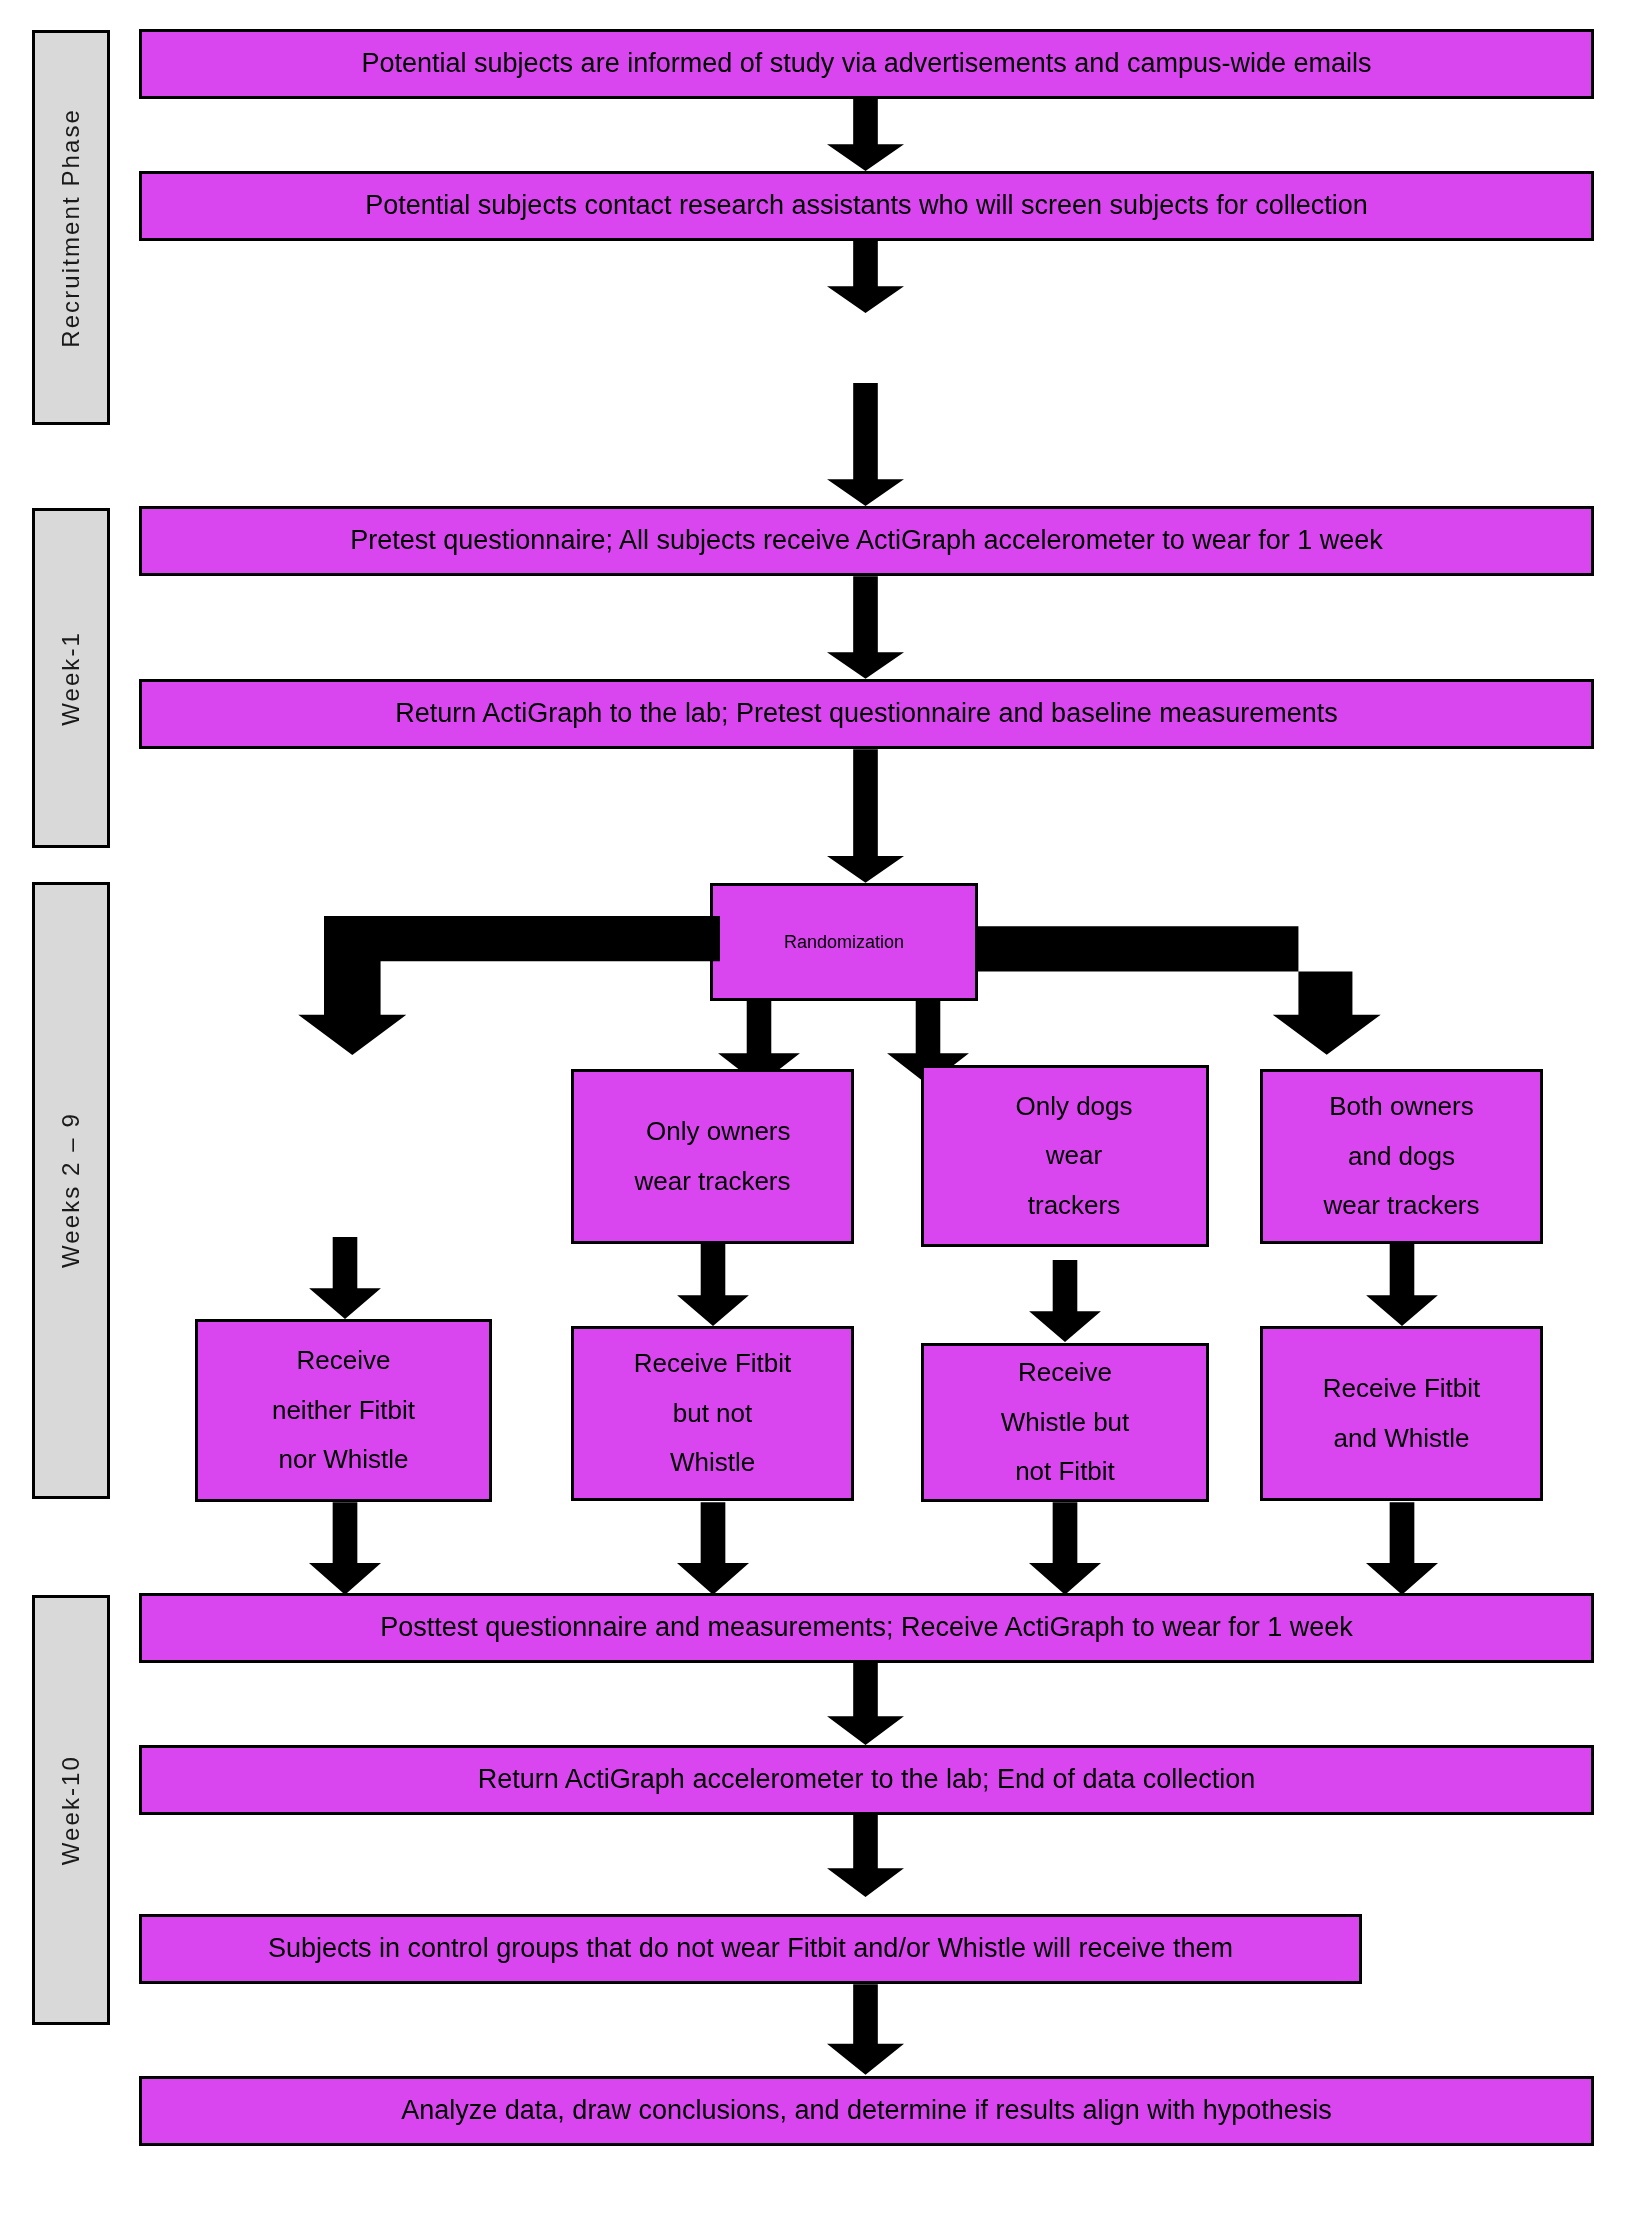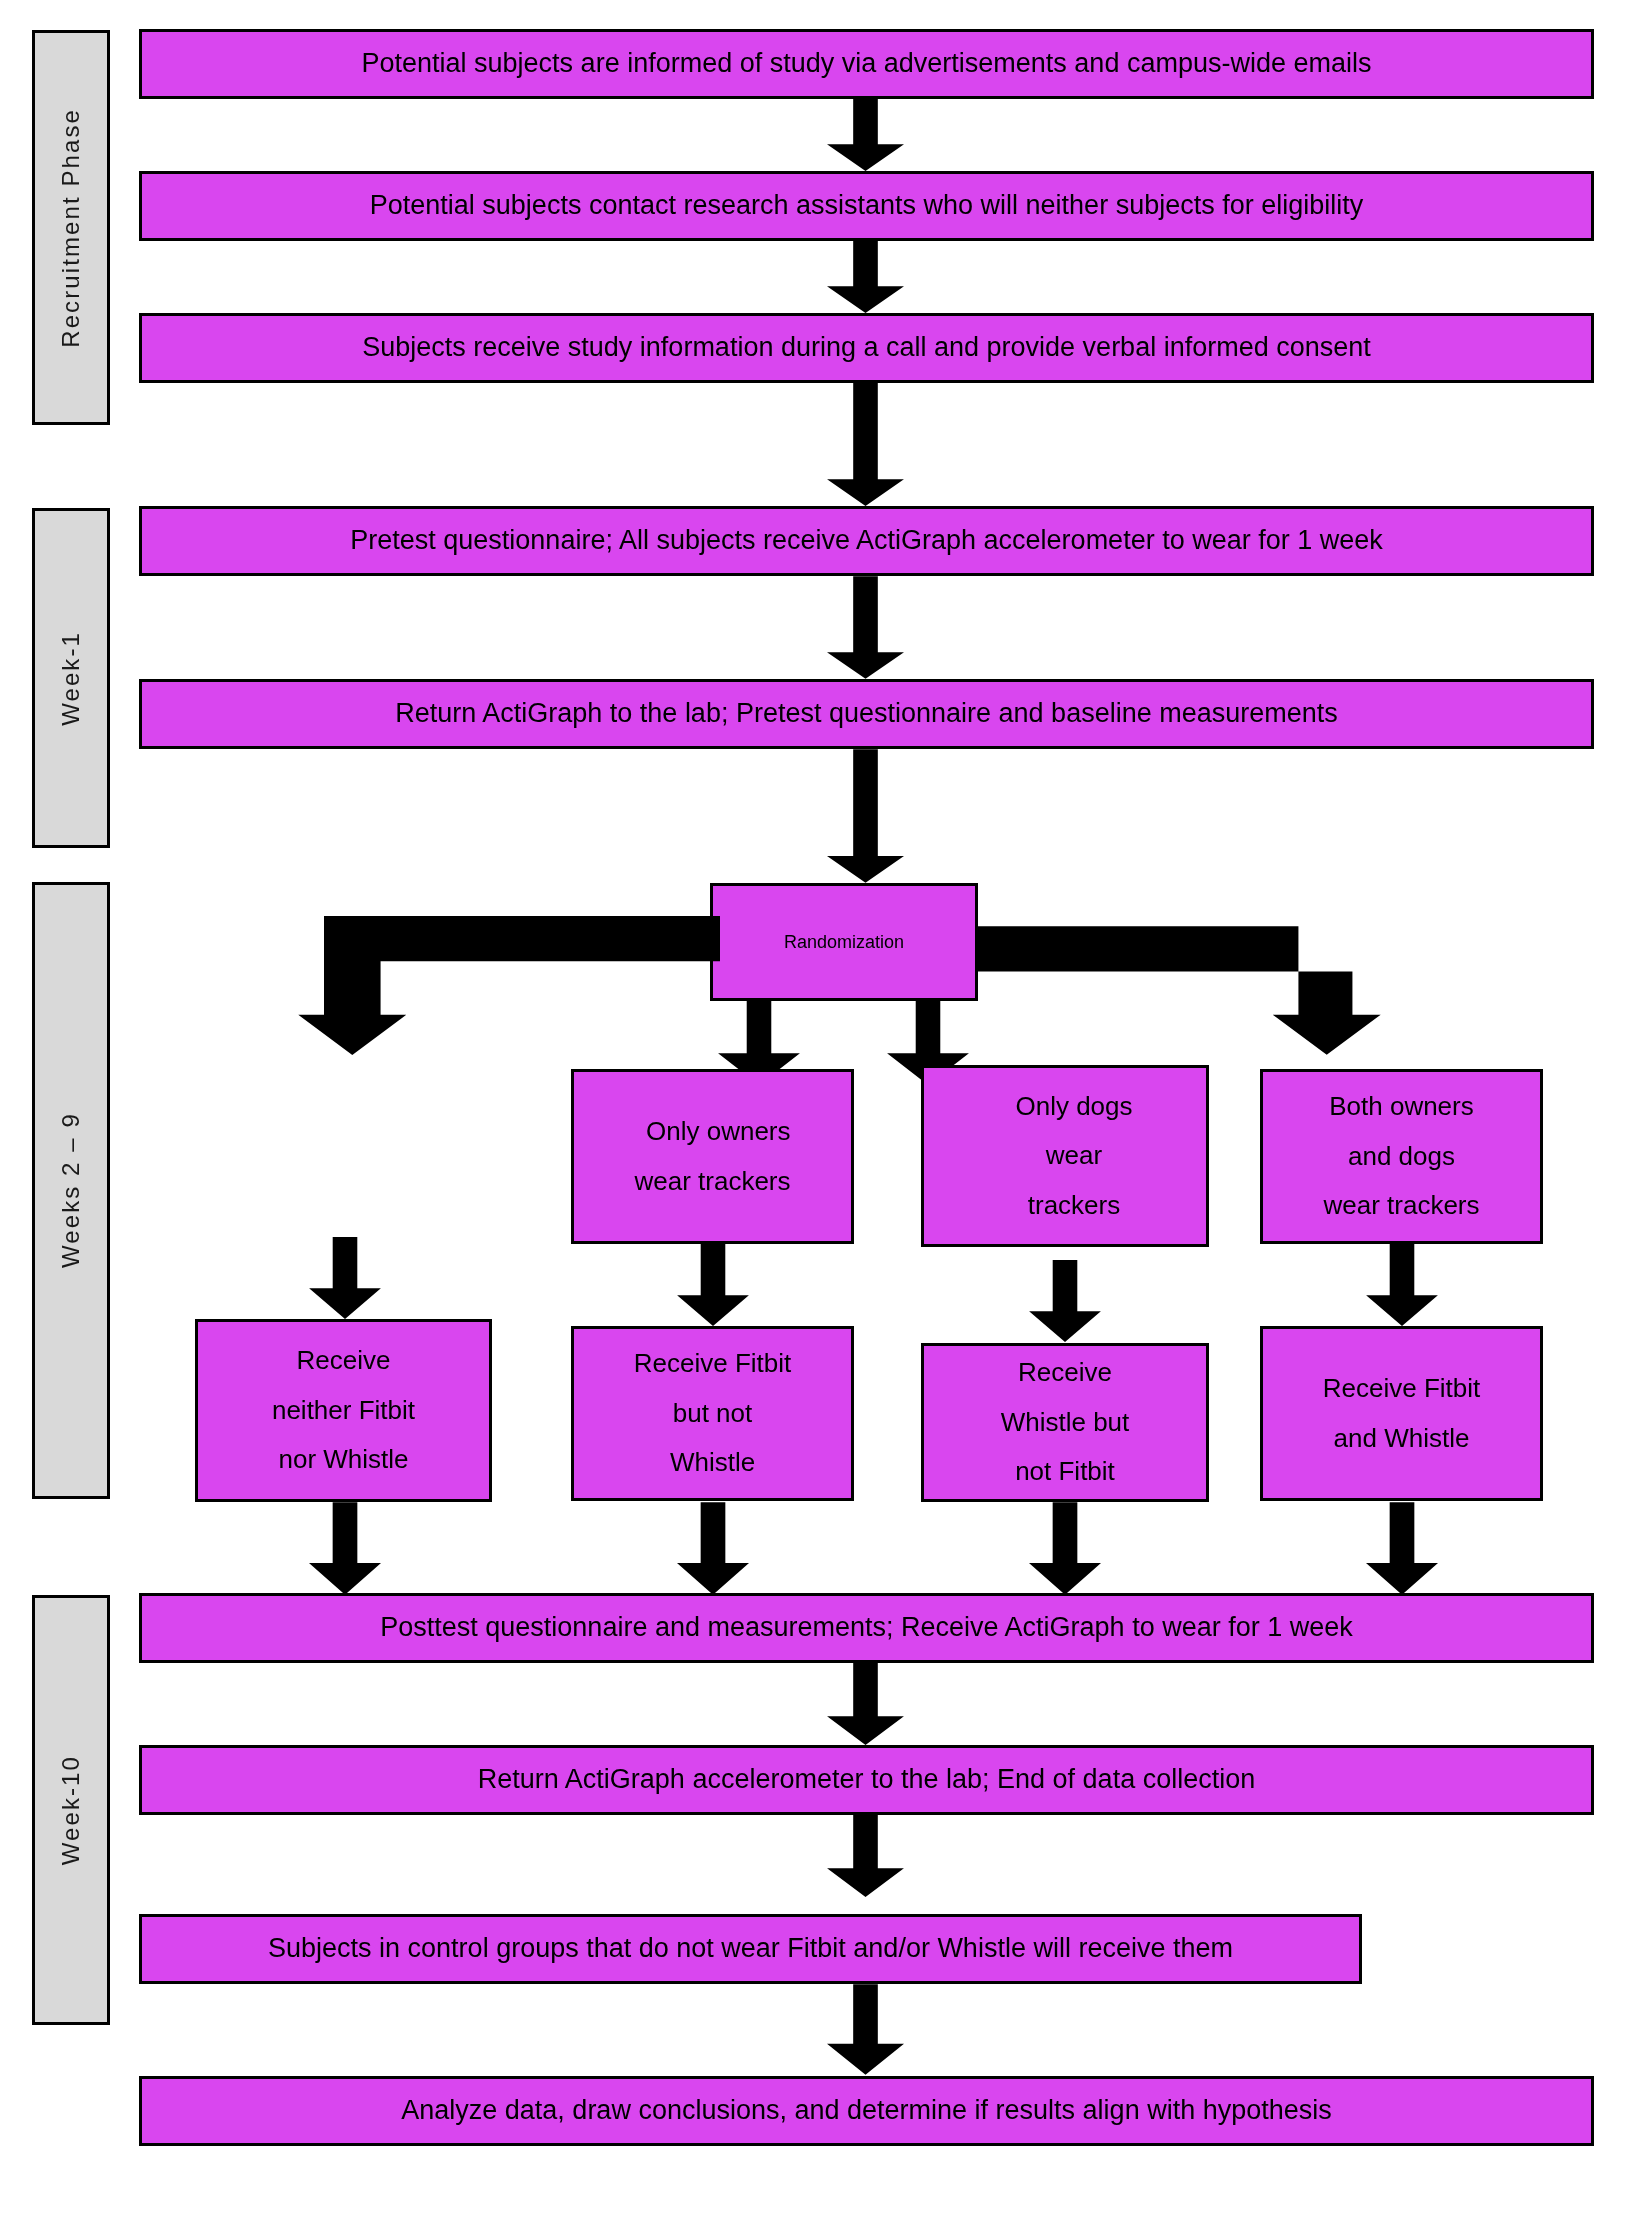--- a/index.html
+++ b/index.html
@@ -109,32 +109,29 @@
     <span class="node-text">Potential subjects are informed of study via advertisements and campus-wide emails</span>
   </div>
 
   <div class="arrow" style="left:827px; top:99px; width:77px; height:72px;">
     <svg viewBox="0 0 150 140" width="77" height="72" aria-hidden="true">
       <polygon points="51,0 99,0 99,88 150,88 75,140 0,88 51,88"></polygon>
     </svg>
   </div>
 
   <div class="node wide" style="left:139px; top:171px; width:1455px; height:70px;">
-    <span class="node-text">Potential subjects contact research assistants who will neither subjects for eligibility</span>
+    <span class="node-text">Potential subjects contact research assistants who will screen subjects for collection</span>
   </div>
 
   <div class="arrow" style="left:827px; top:241px; width:77px; height:72px;">
     <svg viewBox="0 0 150 140" width="77" height="72" aria-hidden="true">
       <polygon points="51,0 99,0 99,88 150,88 75,140 0,88 51,88"></polygon>
     </svg>
   </div>
 
-  <div class="node wide" style="left:139px; top:313px; width:1455px; height:70px;">
-    <span class="node-text">Subjects receive study information during a call and provide verbal informed consent</span>
-  </div>
 
   <div class="arrow" style="left:827px; top:383px; width:77px; height:123px;">
     <svg viewBox="0 0 150 240" width="77" height="123" aria-hidden="true">
       <polygon points="51,0 99,0 99,188 150,188 75,240 0,188 51,188"></polygon>
     </svg>
   </div>
 
   <div class="node wide" style="left:139px; top:506px; width:1455px; height:70px;">
     <span class="node-text">Pretest questionnaire; All subjects receive ActiGraph accelerometer to wear for 1 week</span>
   </div>

